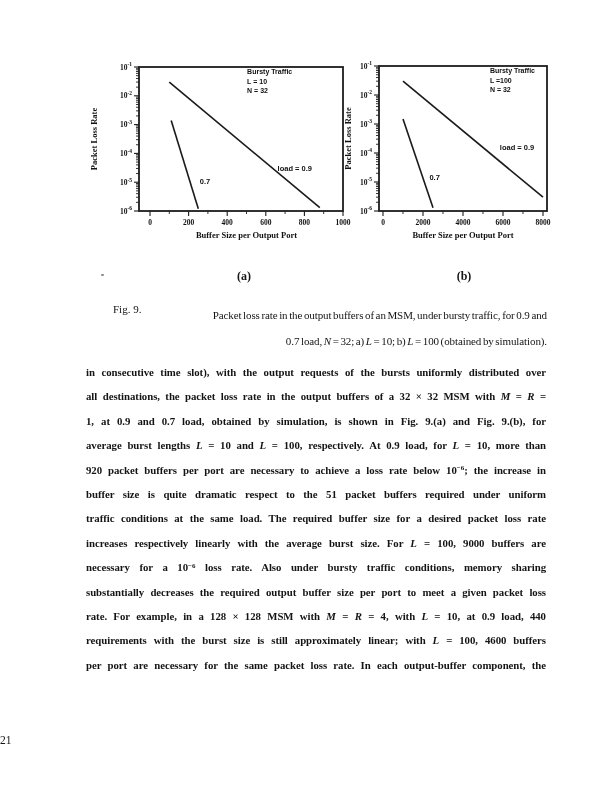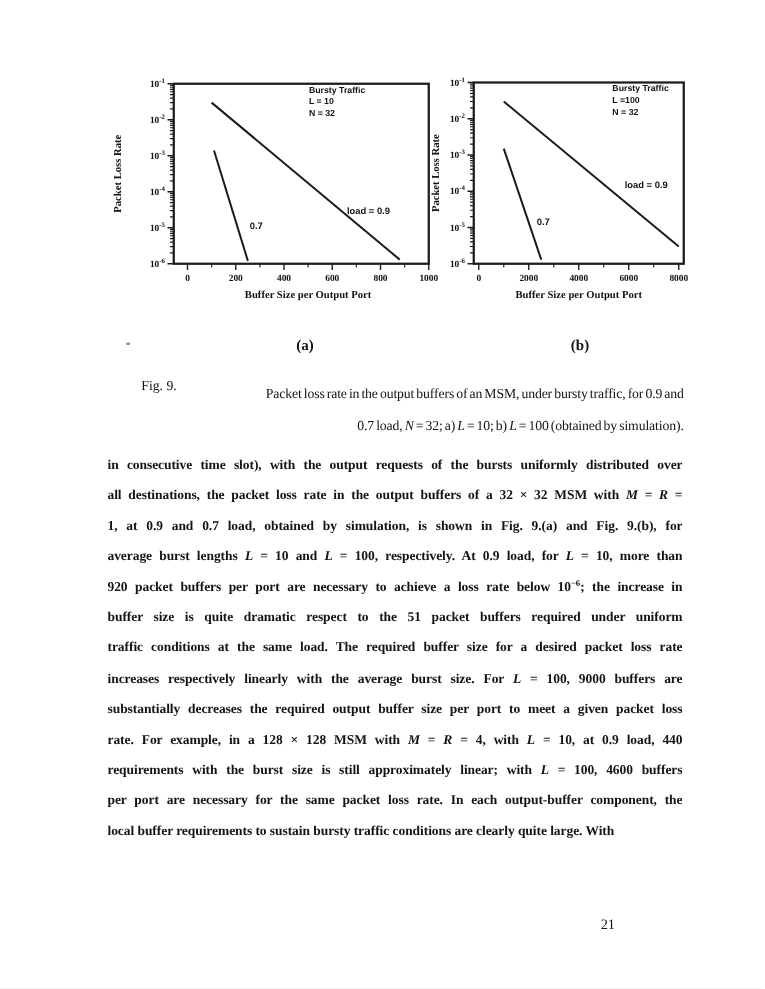--- a/index.html
+++ b/index.html
@@ -26,21 +26,21 @@
   .bodytext{position:absolute;left:86px;top:360px;width:460px;font-size:10.8px;}
   .body-line{
     line-height:24.4px;height:24.4px;overflow:hidden;
     text-align:justify;text-align-last:justify;text-justify:inter-word;
     letter-spacing:-0.05px;
     font-weight:bold;
   }
   .body-line.lastline{text-align-last:left;}
   .it{font-style:italic;}
   .sup{font-size:0.65em;position:relative;top:-0.45em;}
-  .pagenum{position:absolute;left:0;top:734px;width:492px;text-align:right;font-size:11.5px;}
+  .pagenum{position:absolute;left:0;top:734px;width:492px;text-align:left;font-size:11.5px;}
   svg text{fill:#111;}
   .ticklab{font-family:"Liberation Serif", serif;font-weight:bold;font-size:7.5px;}
   .axtitle{font-family:"Liberation Serif", serif;font-weight:bold;font-size:8.5px;}
   .legtxt{font-family:"Liberation Sans", sans-serif;font-weight:bold;font-size:7px;}
   .annot{font-family:"Liberation Sans", sans-serif;font-weight:bold;font-size:7.5px;}
 </style>
 </head>
 <body>
 
 <div class="page">
@@ -217,20 +217,20 @@
   </div>
   <div class="bodytext" id="bodytext">
       <div class="body-line"><span>in consecutive time slot), with the output requests of the bursts uniformly distributed over</span></div>
       <div class="body-line"><span>all destinations, the packet loss rate in the output buffers of a 32 × 32 MSM with </span><span class="it">M</span><span> = </span><span class="it">R</span><span> =</span></div>
       <div class="body-line"><span>1, at 0.9 and 0.7 load, obtained by simulation, is shown in Fig. 9.(a) and Fig. 9.(b), for</span></div>
       <div class="body-line"><span>average burst lengths </span><span class="it">L</span><span> = 10 and </span><span class="it">L</span><span> = 100, respectively. At 0.9 load, for </span><span class="it">L</span><span> = 10, more than</span></div>
       <div class="body-line"><span>920 packet buffers per port are necessary to achieve a loss rate below 10</span><span class="sup">−6</span><span>; the increase in</span></div>
       <div class="body-line"><span>buffer size is quite dramatic respect to the 51 packet buffers required under uniform</span></div>
       <div class="body-line"><span>traffic conditions at the same load. The required buffer size for a desired packet loss rate</span></div>
       <div class="body-line"><span>increases respectively linearly with the average burst size. For </span><span class="it">L</span><span> = 100, 9000 buffers are</span></div>
+      <div class="body-line"><span>necessary for a 10</span><span class="sup">−6</span><span> loss rate. Also under bursty traffic conditions, memory sharing</span></div>
       <div class="body-line"><span>substantially decreases the required output buffer size per port to meet a given packet loss</span></div>
       <div class="body-line"><span>rate. For example, in a 128 × 128 MSM with </span><span class="it">M</span><span> = </span><span class="it">R</span><span> = 4, with </span><span class="it">L</span><span> = 10, at 0.9 load, 440</span></div>
       <div class="body-line"><span>requirements with the burst size is still approximately linear; with </span><span class="it">L</span><span> = 100, 4600 buffers</span></div>
       <div class="body-line"><span>per port are necessary for the same packet loss rate. In each output-buffer component, the</span></div>
-      <div class="body-line lastline"><span>local buffer requirements to sustain bursty traffic conditions are clearly quite large. With</span></div>
     </div>
   <div class="pagenum">21</div>
 </div>
 
 </body></html>

